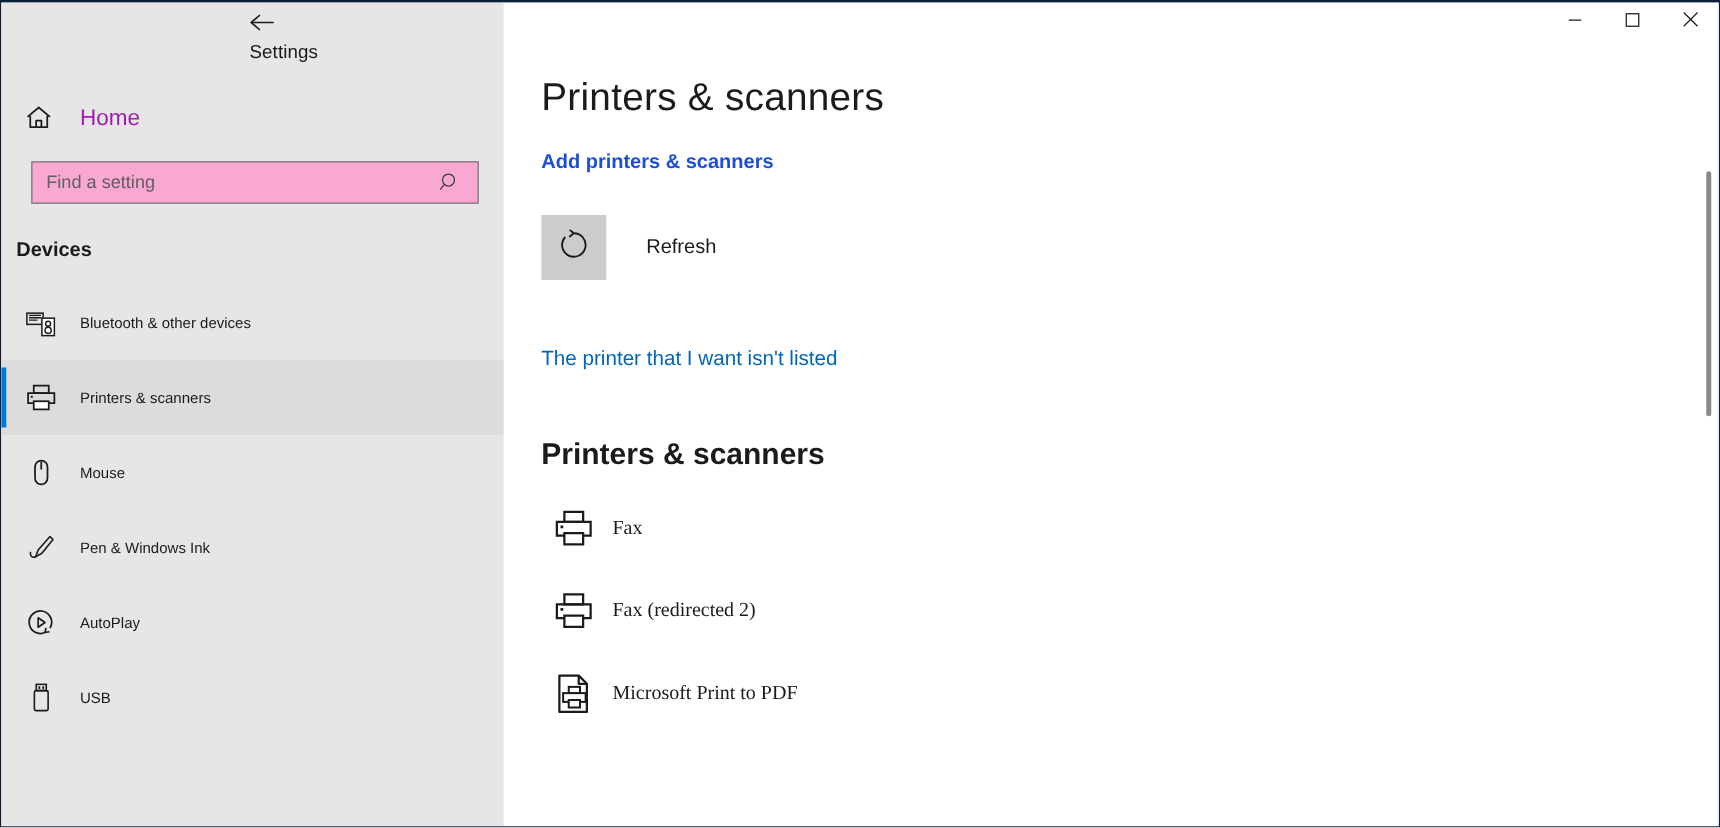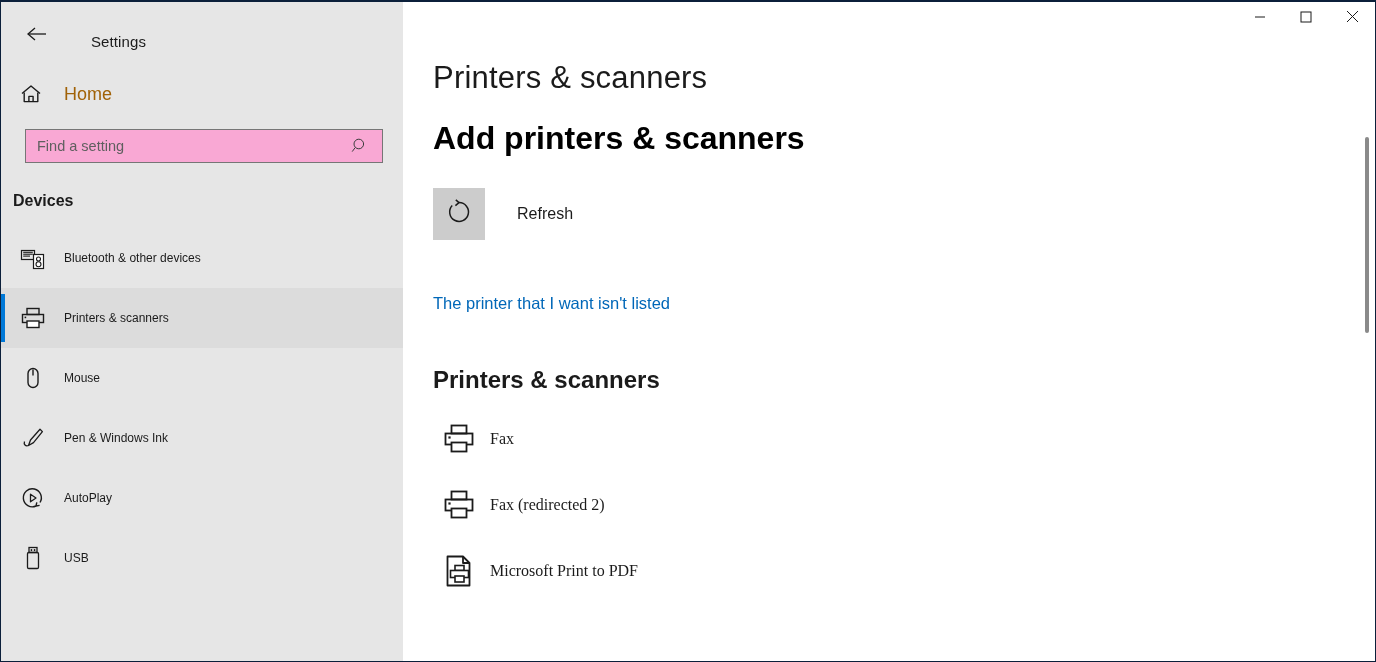--- a/index.html
+++ b/index.html
@@ -28,22 +28,23 @@
     position: relative;
     width: 402px;
     height: 100%;
     background: #e6e6e6;
     flex: 0 0 402px;
   }
 
   .titlebar {
     height: 48px;
     display: flex;
-    align-items: flex-end;
+    align-items: center;
     padding-left: 16px;
+    flex-direction: column;
   }
 
   .back-btn {
     width: 40px;
     height: 32px;
     display: flex;
     align-items: center;
     justify-content: center;
     cursor: pointer;
   }
@@ -60,21 +61,21 @@
     display: flex;
     align-items: center;
     height: 44px;
     margin-top: 22px;
     padding-left: 19px;
     cursor: pointer;
   }
   .home-row .ic { width: 32px; display: flex; align-items: center; }
   .home-label {
     font-size: 18px;
-    color: #a16207;
+    color: #a21caf;
     margin-left: 12px;
   }
 
   .search-wrap {
     margin: 13px 20px 0 24px;
     height: 34px;
     position: relative;
   }
   .search-input {
     width: 358px;
@@ -168,22 +169,22 @@
 
   .page-title {
     font-size: 31px;
     font-weight: normal;
     color: #1b1b1b;
     letter-spacing: .2px;
     line-height: 1;
   }
 
   .sub-head {
-    font-size: 32px;
-    color: #000000;
+    font-size: 16px;
+    color: #1d4ed8;
     margin-top: 29px;
     line-height: 1;
   }
 
   .refresh-row {
     display: flex;
     align-items: center;
     margin-top: 34px;
     width: fit-content;
     cursor: pointer;

